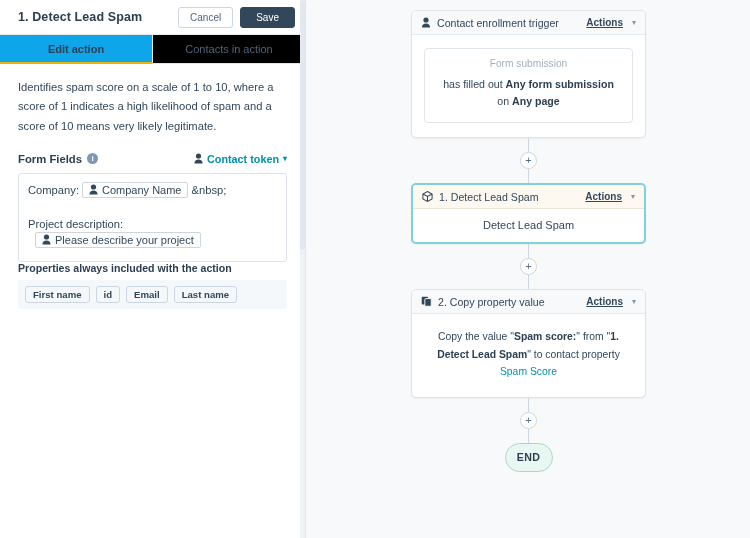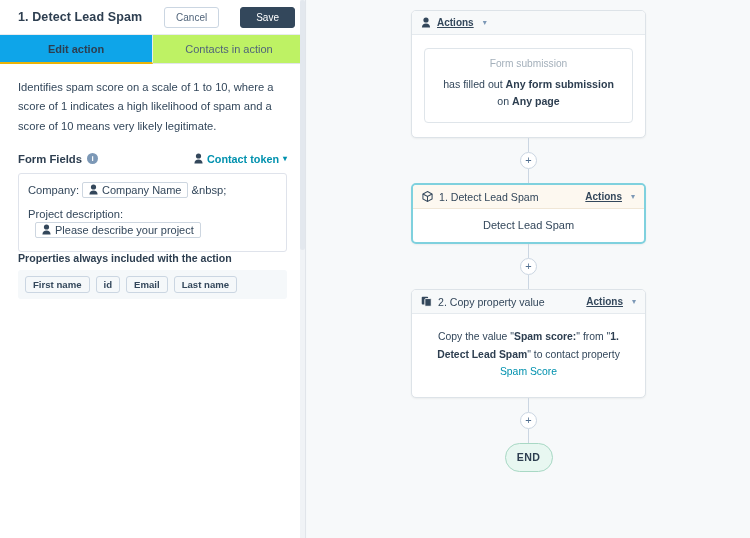--- a/index.html
+++ b/index.html
@@ -41,31 +41,31 @@
     font-size: 12.5px; font-weight: bold; color: #2d3e50;
     letter-spacing: 0.1px; flex: 1;
   }
   .btn {
     font-family: "Liberation Sans", sans-serif;
     font-size: 10px; border-radius: 3px; cursor: pointer;
     padding: 0 11px; height: 21px; line-height: 19px;
   }
   .btn-cancel {
     background: #fff; color: #50647a; border: 1px solid #cbd6e2;
-    margin-right: 21px;
+    margin-right: 7px;
   }
   .btn-save {
     background: #33475b; color: #ffffff; border: 1px solid #33475b;
     padding: 0 15px;
   }
 
   .tabs { display: flex; height: 29px; border-bottom: 1px solid #e1e5ea; }
   .tab {
     flex: 1; text-align: center; font-size: 11px; color: #50647a;
-    line-height: 28px; cursor: pointer; background: #bef264;
+    line-height: 28px; cursor: pointer; background: #000000;
     border-right: 1px solid #e8ebee;
   }
   .tab.active {
     background: #0ea5e9; color: #2d3e50; font-weight: bold;
     border-bottom: 2px solid #eab308; margin-bottom: -1px;
   }
   .tab:last-child { border-right: none; }
 
   .panel-body { padding: 14px 18px 0 18px; }
   .desc {
@@ -99,21 +99,21 @@
     font-size: 11.2px; color: #33475b; margin-bottom: 3px;
   }
   .token-chip {
     display: inline-flex; align-items: center; gap: 4px;
     border: 1px solid #cdd6e0; border-radius: 2px; background: #fff;
     padding: 1px 6px; margin: 0 3px; font-size: 11px; color: #33475b;
     cursor: pointer;
   }
   .field-label { font-size: 11.2px; color: #33475b; }
   .nbsp-text { font-size: 11.2px; color: #33475b; }
-  .field-line-2 { margin-top: 10px; margin-bottom: 2px; align-items: flex-end; }
+  .field-line-2 { margin-top: 20px; margin-bottom: 2px; align-items: flex-end; }
   .field-line-3 { margin-top: 2px; padding-left: 4px; }
 
   .props-label {
     font-size: 10.6px; font-weight: bold; color: #2d3e50;
     margin-bottom: 6px;
   }
   .props-box {
     background: #f5f8fa; border-radius: 3px; padding: 6px 7px;
     display: flex; gap: 6px; flex-wrap: wrap;
   }
@@ -296,20 +296,21 @@
     <div class="flow">
 
       <div class="node trigger-node">
         <div class="node-head">
           <span>
             <svg width="10" height="11" viewBox="0 0 9 11" aria-hidden="true">
               <circle cx="4.5" cy="3" r="2.6" fill="#33475b"></circle>
               <path d="M0.4 10.6c0-2.4 1.8-4 4.1-4s4.1 1.6 4.1 4z" fill="#33475b"></path>
             </svg>
           </span>
+          <span class="node-head-title">Contact enrollment trigger</span>
           <span class="node-actions">Actions</span>
           <span class="node-actions-caret">▾</span>
         </div>
         <div class="node-body">
           <div class="inner-dashed">
             <div class="inner-title">Form submission</div>
             <div class="inner-text">
               <span>has filled out </span><b>Any form submission</b><br>
               <span>on </span><b>Any page</b>
             </div>

